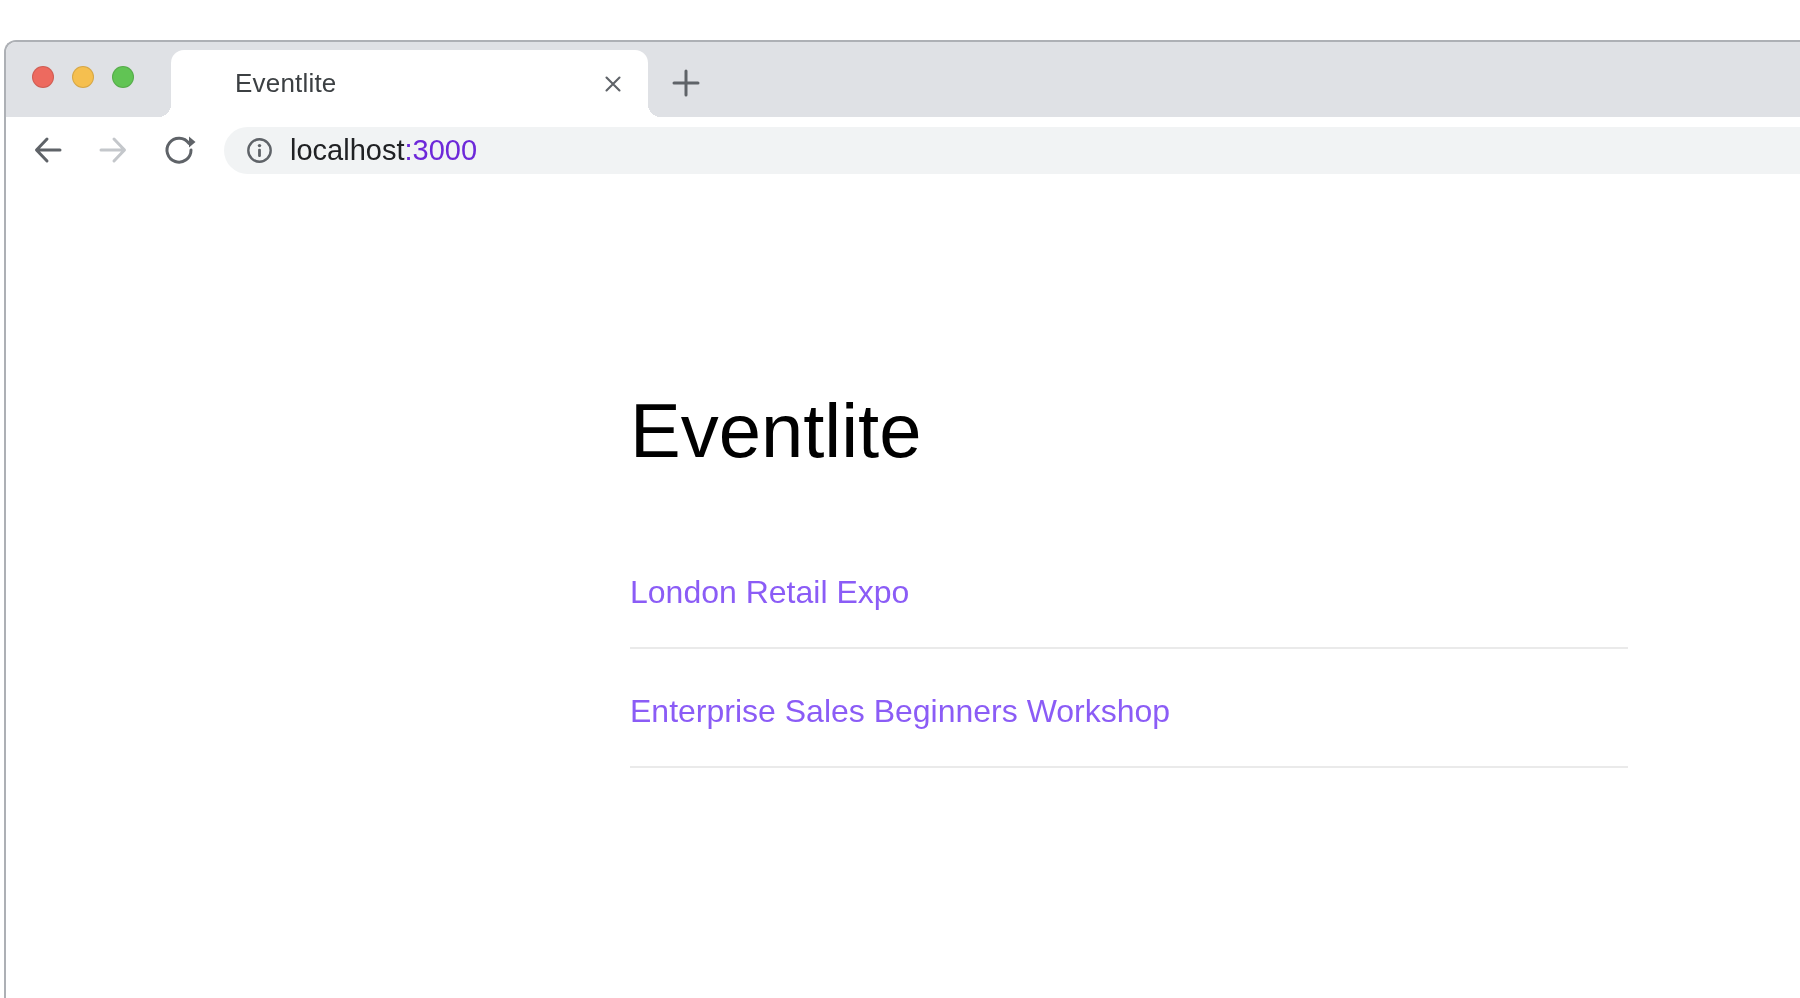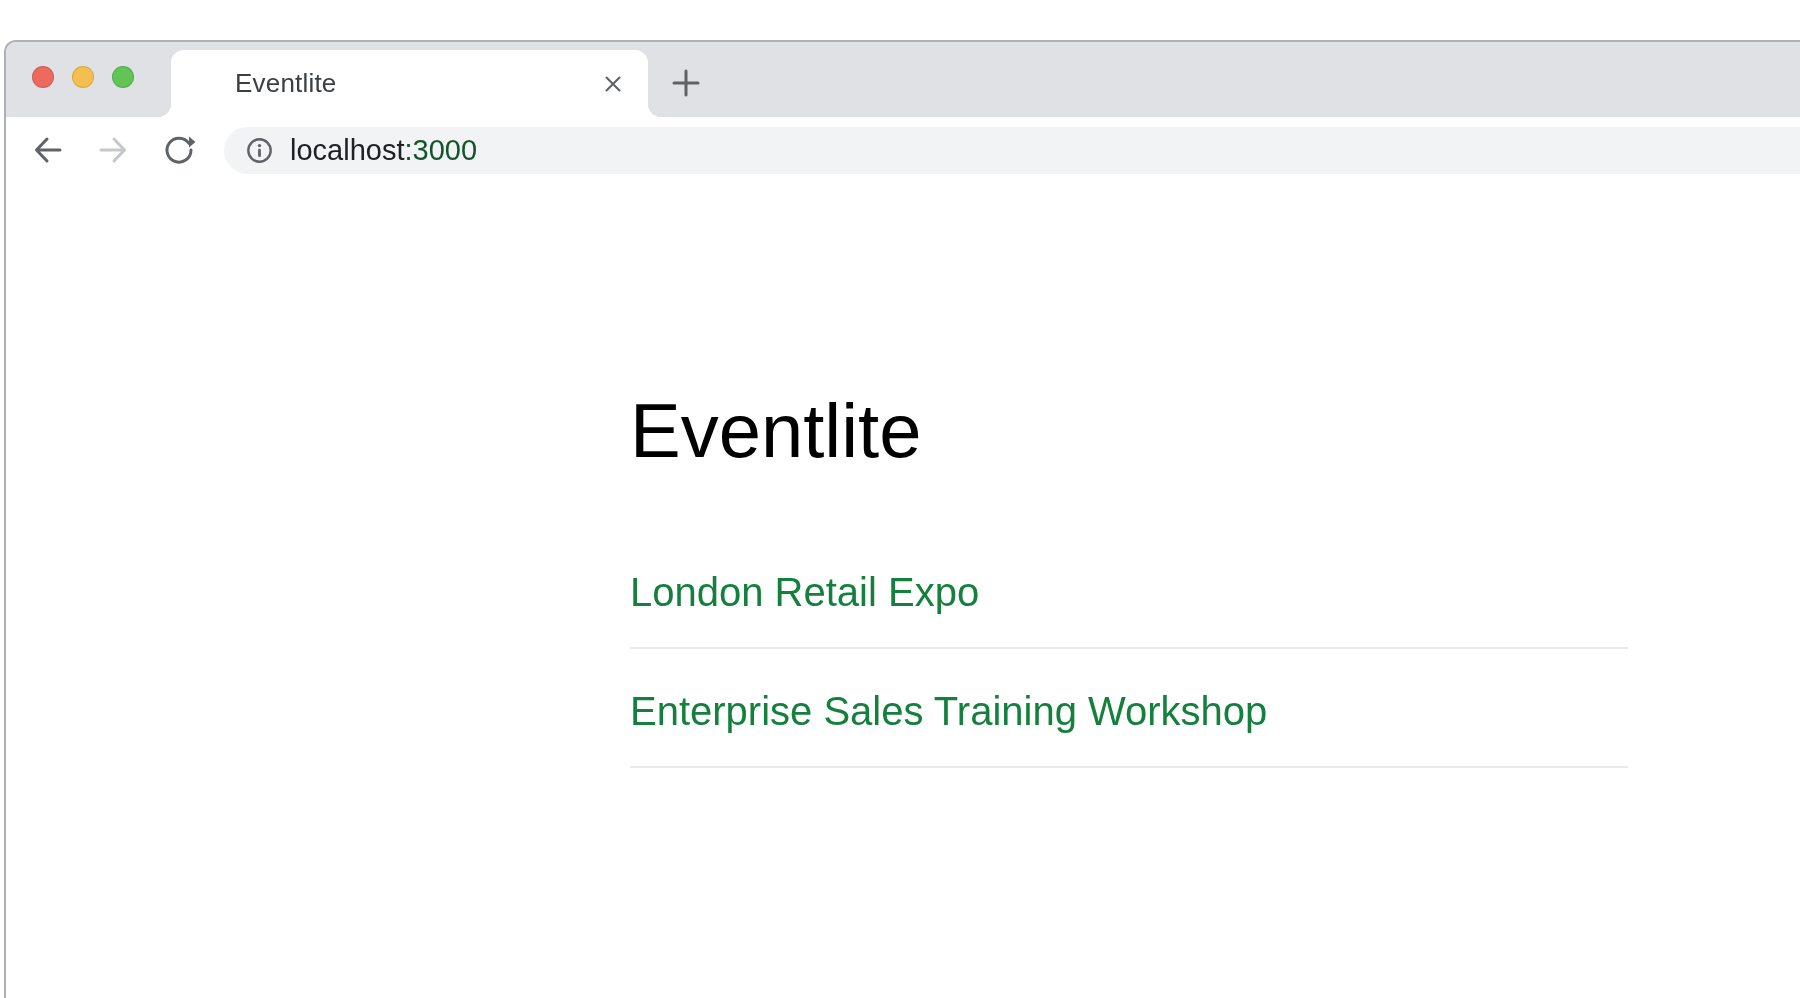--- a/index.html
+++ b/index.html
@@ -39,29 +39,29 @@
   .toolbar-border { position:absolute; left:0; right:0; top:140px; height:2px; background:#aeb0b3; }
   .nav-btn { position:absolute; top:16px; width:34px; height:34px; }
   .btn-back    { left:25px; }
   .btn-forward { left:90px; }
   .btn-reload  { left:156px; }
 
   .omnibox { position:absolute; left:218px; right:0; top:10px; height:47px;
     background:#f1f3f4; border-radius:24px; display:flex; align-items:center; padding-left:22px; }
   .info-icon { width:27px; height:27px; flex:0 0 auto; }
   .url { margin-left:17px; font-size:29px; color:#202124; white-space:nowrap; }
-  .url .port { color:#14532d; }
+  .url .port { color:#6d28d9; }
 
   
   .content { position:absolute; left:0; right:0; top:142px; bottom:0; background:#fff; }
   .page-heading { position:absolute; left:624px; top:209px; font-size:76px; font-weight:400;
     line-height:1; color:#000; }
   .event-list { position:absolute; left:624px; top:346px; width:998px; list-style:none; }
   .event-item { height:119px; border-bottom:2px solid #eaeaea; padding-top:40px; }
-  .event-title { font-size:40px; line-height:44px; color:#15803d; text-decoration:none; cursor:pointer; }
+  .event-title { font-size:32px; line-height:44px; color:#8b5cf6; text-decoration:none; cursor:pointer; }
 </style>
 </head>
 <body>
 
 <div class="stage">
   <div class="window">
 
     <div class="tabstrip">
       <span class="traffic tl-close"></span>
       <span class="traffic tl-min"></span>
@@ -116,19 +116,19 @@
     </div>
 
     <div class="content">
       <h1 class="page-heading">Eventlite</h1>
 
       <ul class="event-list">
         <li class="event-item">
           <span class="event-title">London Retail Expo</span>
         </li>
         <li class="event-item">
-          <span class="event-title">Enterprise Sales Training Workshop</span>
+          <span class="event-title">Enterprise Sales Beginners Workshop</span>
         </li>
       </ul>
     </div>
 
   </div>
 </div>
 
 </body></html>

